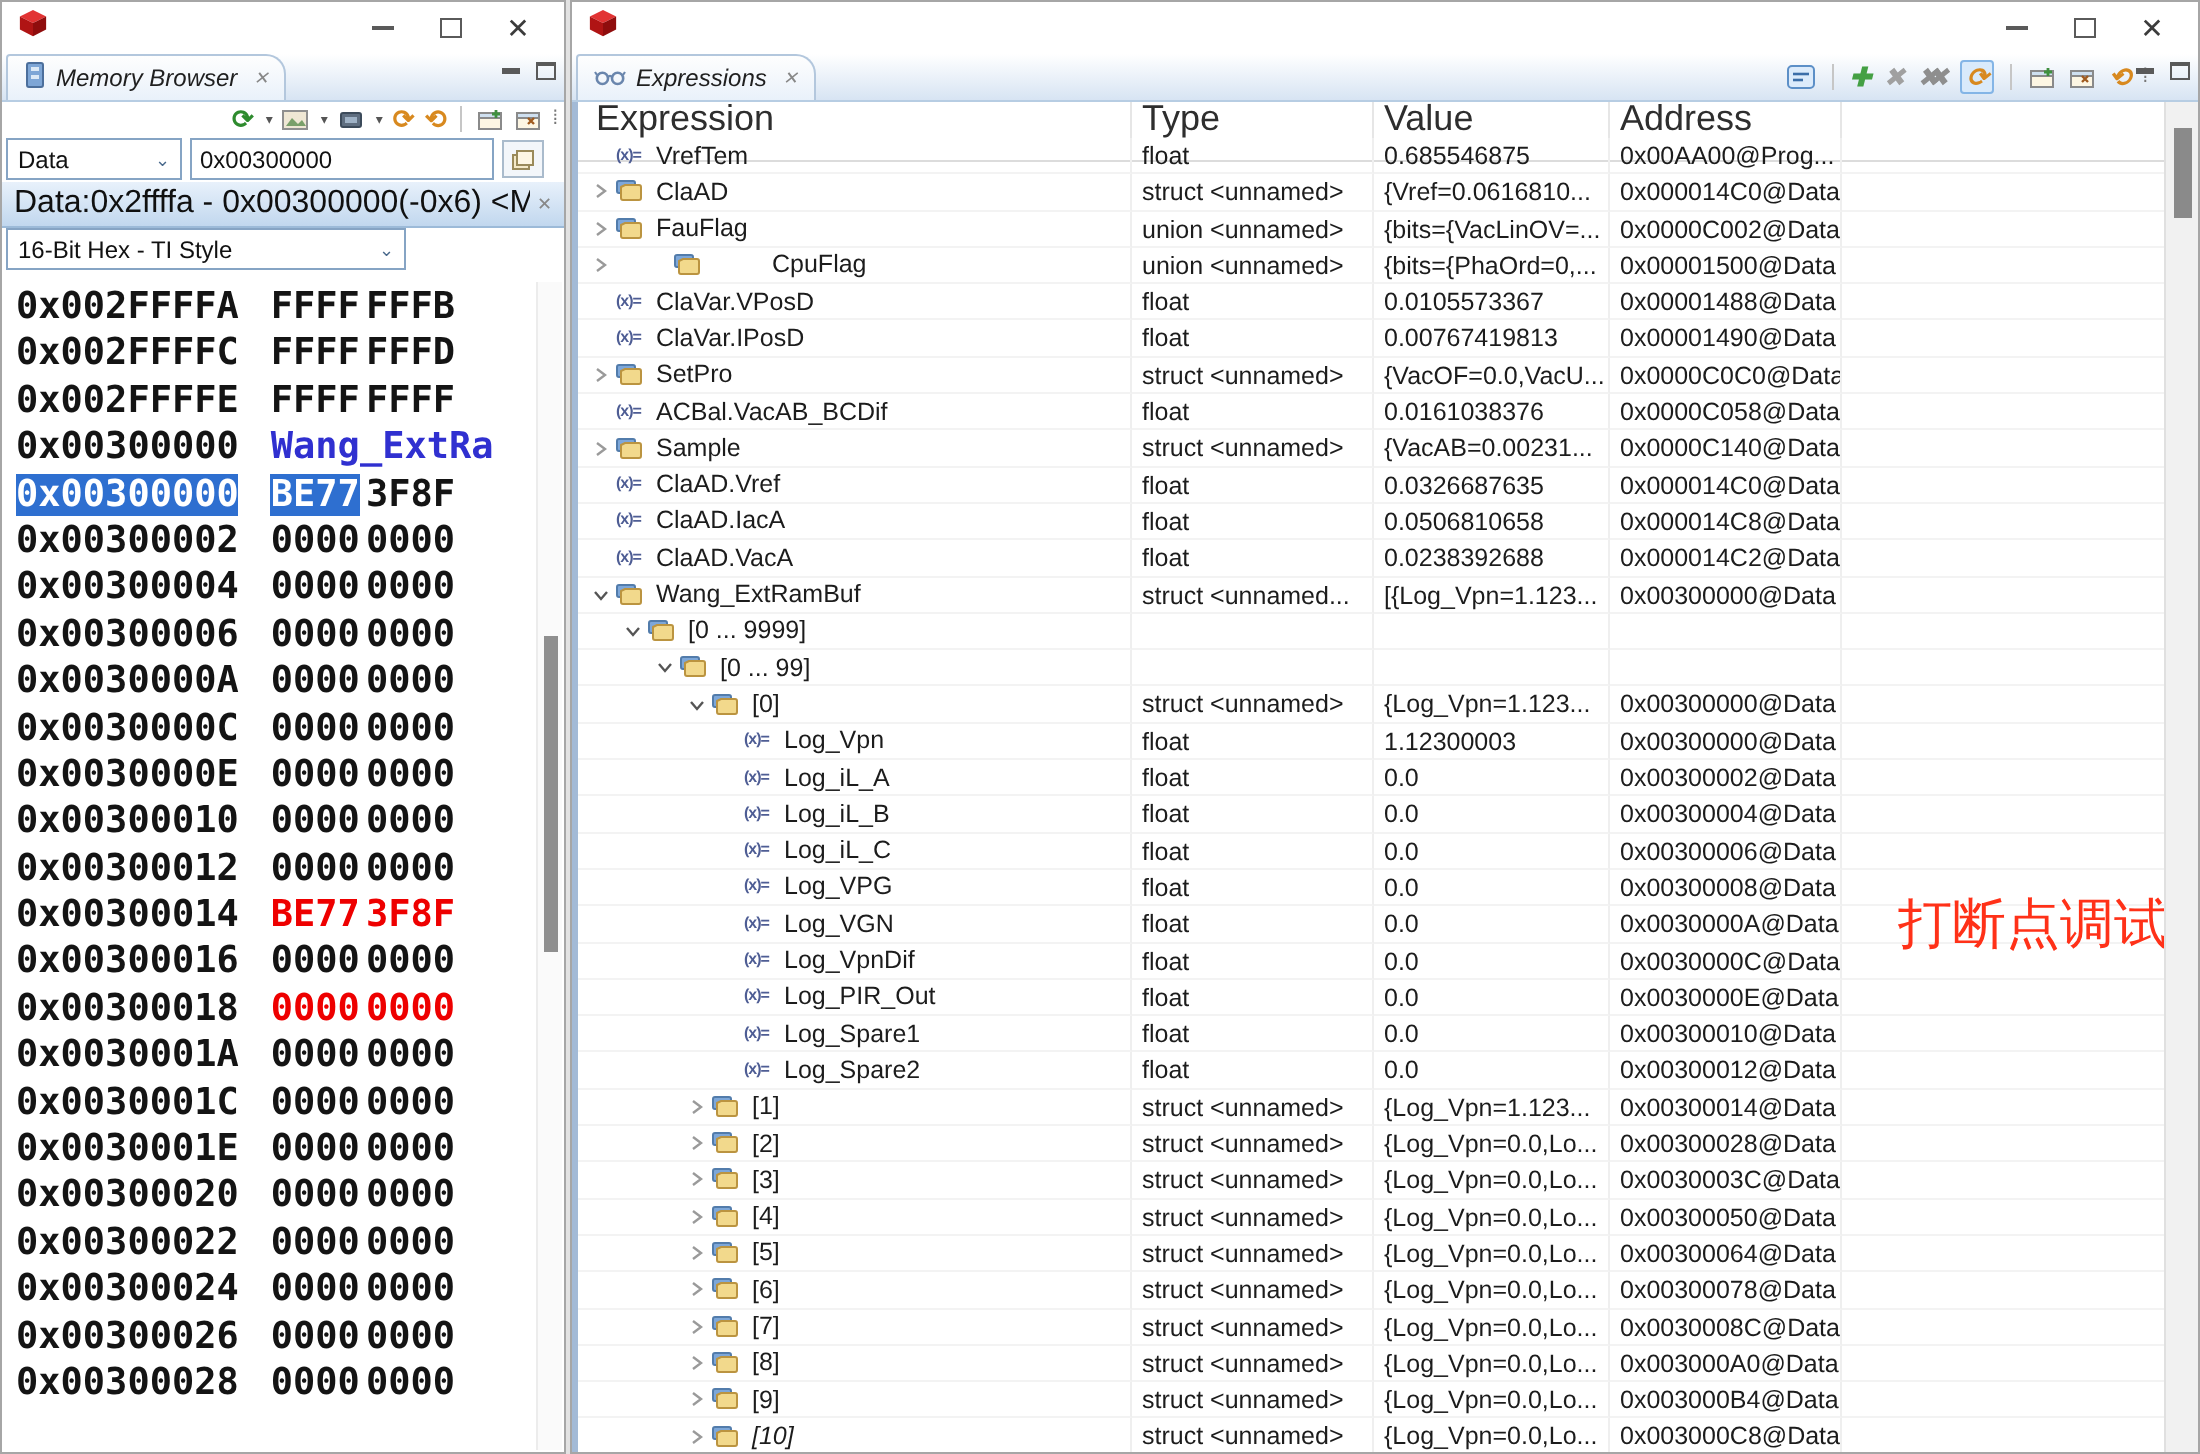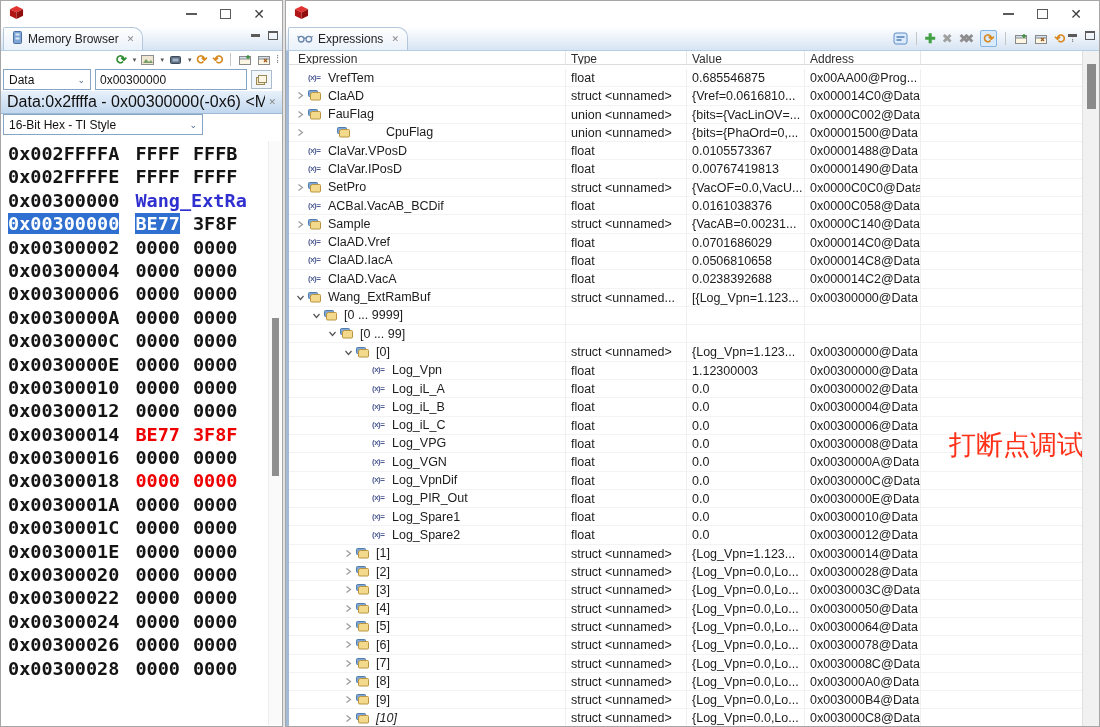--- a/index.html
+++ b/index.html
@@ -15,21 +15,21 @@
   .win-controls { position:absolute; right:6px; top:0; height:26px; display:flex;
                   align-items:center; }
   .win-btn { width:34px; text-align:center; color:#3c3c3c; font-size:14px; line-height:26px;
              display:flex; align-items:center; justify-content:center; height:26px; cursor:default;}
   .win-btn .minbar { width:11px; height:2px; background:#5a5a5a; display:block; }
   .win-btn .maxbox { width:11px; height:10px; border:1px solid #5a5a5a; display:block; }
 
   
   .view-tabbar { height:24px; background:linear-gradient(#ffffff,#d7e4f3);
                  border-bottom:1px solid #b7cde3; display:flex; align-items:flex-end;
-                 position:relative; }
+                 position:relative;font-style:italic; }
   .view-tab { height:23px; display:flex; align-items:center; gap:5px; padding:0 8px;
               background:linear-gradient(#fefefe,#e9f1fa); border:1px solid #b3c7dd;
               border-bottom:none; border-radius:2px 10px 0 0; font-size:12px; color:#1f1f1f;
               margin-left:2px; }
   .tab-close { font-size:9px; color:#888; margin-left:3px; }
   .view-minmax { position:absolute; right:4px; top:4px; display:flex; gap:8px; align-items:center;}
   .vm-min { width:9px; height:3px; background:#5a5a5a; display:block; }
   .vm-max { width:10px; height:9px; border:1px solid #5a5a5a; border-top:2px solid #5a5a5a; display:block;}
 
   
@@ -56,53 +56,53 @@
                 border-bottom:1px solid #9cbad8; display:flex; align-items:center; padding:0 6px;}
   .sub-tab-label { font-size:16px; color:#101010; flex:1; white-space:nowrap; overflow:hidden;text-align:center; }
   .fmt-row { height:26px; display:flex; align-items:flex-start; padding:0 2px; background:#fff; }
   #format-combo { width:200px; }
 
   .memory-dump { position:absolute; top:140px; left:0; right:14px; bottom:0; background:#fff;
                  font-family:"DejaVu Sans Mono",monospace; font-weight:bold; font-size:18.5px;
                  padding:1px 0 0 7px; overflow:hidden; white-space:nowrap; }
   .mem-row { height:23.4px; line-height:23.4px; color:#141414; }
   .mem-v1 { margin-left:16px; }
-  .mem-v2 { margin-left:13px; }
+  .mem-v2 { margin-left:3px; }
   .mem-row.label .mem-v1 { color:#3030d0; }
   .mem-row.selected .mem-addr, .mem-row.selected .mem-v1 {
       background:#2e6fd0; color:#fff; }
   .mem-row.red .mem-v1, .mem-row.red .mem-v2 { color:#ee0000; }
   .mb-scroll { position:absolute; right:1px; top:140px; bottom:1px; width:13px; background:#fafafa;
                border-left:1px solid #ececec; }
   .mb-scroll .thumb { position:absolute; left:3px; width:7px; top:177px; height:158px; background:#8f8f8f; }
 
   
   .expr-toolbar { position:absolute; right:26px; top:3px; display:flex; align-items:center; gap:6px; }
   .toggle-on { background:#d9eafb; border:1px solid #84b5e6; padding:0 2px; border-radius:2px; }
   .expr-area { position:absolute; top:50px; left:0; right:0; bottom:0; background:#fff;
                border-left:3px solid #a3bad6; overflow:hidden; }
-  .expr-header { height:14px; display:grid; grid-template-columns:277px 121px 118px 116px 1fr;
-                 border-bottom:1px solid #dcdcdc; font-size:12px; color:#2e2e2e; }
+  .expr-header { height:30px; display:grid; grid-template-columns:277px 121px 118px 116px 1fr;
+                 border-bottom:1px solid #dcdcdc; font-size:18px; color:#2e2e2e; }
   .expr-header .hcell { line-height:17px; padding-left:5px; border-right:1px solid #e6e6e6;
                         white-space:nowrap; overflow:hidden; }
   .expr-header .hcell:first-child { padding-left:9px; }
   .expr-header .hcell:last-child { border-right:none; }
   #expr-body { position:absolute; top:18px; left:0; right:0; bottom:0; }
   .expr-row { display:grid; grid-template-columns:277px 121px 118px 116px 1fr; height:18.31px; }
   .cell { font-size:12.5px; line-height:18.3px; color:#1c1c1c; white-space:nowrap; overflow:hidden;
           padding-left:5px; border-right:1px solid #efefef; border-bottom:1px solid #f3f3f3; }
   .cell:last-child { border-right:none; }
   .expr-cell { display:flex; align-items:center; gap:3px; }
   .arrow-slot { width:10px; display:inline-flex; justify-content:center; flex:0 0 10px; }
   .icon-slot  { width:17px; display:inline-flex; justify-content:flex-start; flex:0 0 17px; }
   .var-glyph { font-size:8px; font-weight:bold; color:#4e5d94; letter-spacing:-0.5px; }
   .expr-scroll { position:absolute; right:0; top:0; width:17px; bottom:0; background:#f1f1f1;
                  border-left:1px solid #e0e0e0; }
   .expr-scroll .thumb { position:absolute; left:4px; width:9px; top:13px; height:45px; background:#8a8a8a; }
-  .annotation { position:absolute; left:660px; top:376px; font-size:27px; color:#ff3118;
+  .annotation { position:absolute; left:660px; top:393px; font-size:27px; color:#ff3118;
                 white-space:nowrap; }
 </style>
 </head>
 <body>
 
 <div class="window" id="left-window">
   <div class="titlebar">
     <span>
       <svg width="15" height="15" viewBox="0 0 16 16">
           <path d="M8 1 L15 4.5 L8 8 L1 4.5 Z" fill="#e23333"></path>
@@ -197,20 +197,21 @@
 
   <div class="fmt-row">
     <div class="combo" id="format-combo">
       <span>16-Bit Hex - TI Style</span>
       <span class="chev">⌄</span>
     </div>
   </div>
 
   <div class="memory-dump" id="memory-dump">
       <div class="mem-row normal"><span class="mem-addr">0x002FFFFA</span><span class="mem-v1">FFFF</span><span class="mem-v2">FFFB</span></div>
+      <div class="mem-row normal"><span class="mem-addr">0x002FFFFC</span><span class="mem-v1">FFFF</span><span class="mem-v2">FFFD</span></div>
       <div class="mem-row normal"><span class="mem-addr">0x002FFFFE</span><span class="mem-v1">FFFF</span><span class="mem-v2">FFFF</span></div>
       <div class="mem-row label"><span class="mem-addr">0x00300000</span><span class="mem-v1">Wang_ExtRa</span></div>
       <div class="mem-row selected"><span class="mem-addr">0x00300000</span><span class="mem-v1">BE77</span><span class="mem-v2">3F8F</span></div>
       <div class="mem-row normal"><span class="mem-addr">0x00300002</span><span class="mem-v1">0000</span><span class="mem-v2">0000</span></div>
       <div class="mem-row normal"><span class="mem-addr">0x00300004</span><span class="mem-v1">0000</span><span class="mem-v2">0000</span></div>
       <div class="mem-row normal"><span class="mem-addr">0x00300006</span><span class="mem-v1">0000</span><span class="mem-v2">0000</span></div>
       <div class="mem-row normal"><span class="mem-addr">0x0030000A</span><span class="mem-v1">0000</span><span class="mem-v2">0000</span></div>
       <div class="mem-row normal"><span class="mem-addr">0x0030000C</span><span class="mem-v1">0000</span><span class="mem-v2">0000</span></div>
       <div class="mem-row normal"><span class="mem-addr">0x0030000E</span><span class="mem-v1">0000</span><span class="mem-v2">0000</span></div>
       <div class="mem-row normal"><span class="mem-addr">0x00300010</span><span class="mem-v1">0000</span><span class="mem-v2">0000</span></div>
@@ -468,21 +469,21 @@
         </div>
         <div class="expr-row">
           <div class="cell expr-cell" style="padding-left: 6px;">
             <span class="arrow-slot"></span>
             <span class="icon-slot">
               <span class="var-glyph">(x)=</span>
             </span>
             <span>ClaAD.Vref</span>
           </div>
           <div class="cell">float</div>
-          <div class="cell">0.0701686029</div>
+          <div class="cell">0.0326687635</div>
           <div class="cell">0x000014C0@Data</div>
           <div class="cell"></div>
         </div>
         <div class="expr-row">
           <div class="cell expr-cell" style="padding-left: 6px;">
             <span class="arrow-slot"></span>
             <span class="icon-slot">
               <span class="var-glyph">(x)=</span>
             </span>
             <span>ClaAD.IacA</span>

